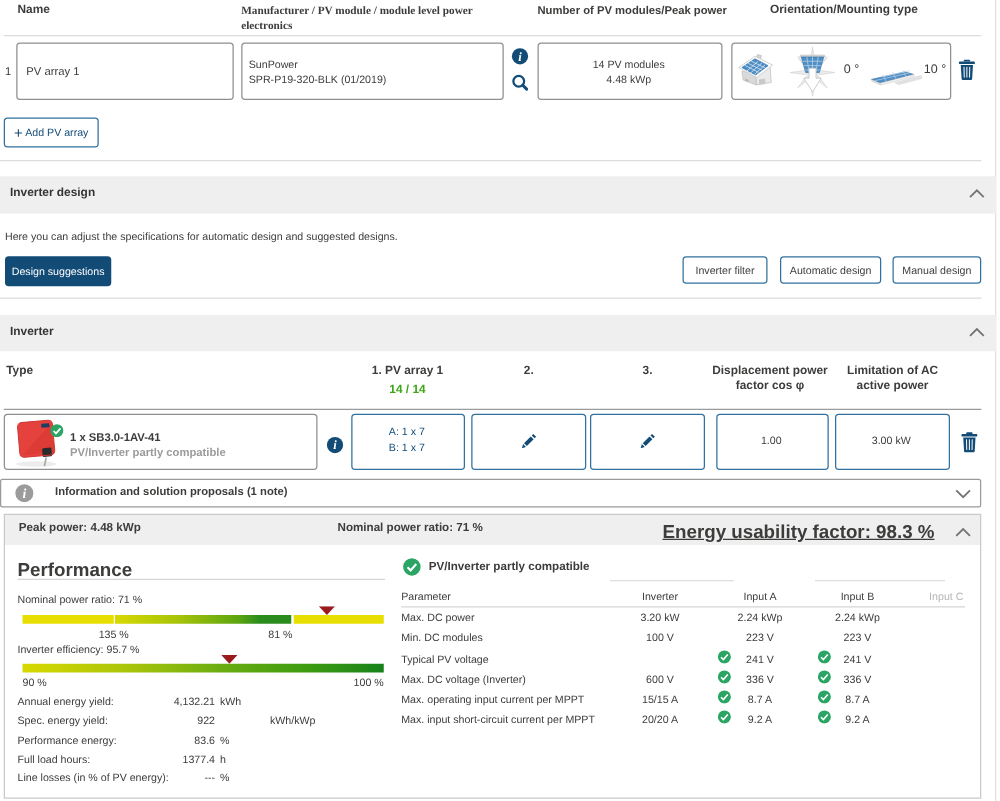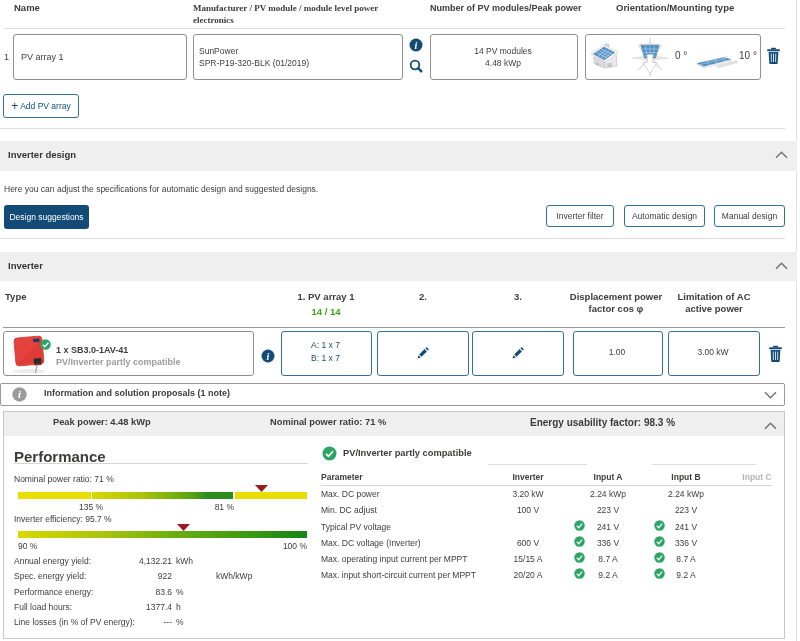--- a/index.html
+++ b/index.html
@@ -1,18 +1,18 @@
 <!DOCTYPE html>
 <html><head>
 <meta charset="utf-8">
 <style>
 html,body{margin:0;padding:0;}
 body{width:800px;height:641px;position:relative;background:#fff;font-family:"Liberation Sans",sans-serif;color:#3c3c3b;overflow:hidden;}
 .abs{position:absolute;}
-.b{font-weight:bold;}
+.b{font-weight:normal;}
 .t9{font-size:9px;line-height:12px;}
 .t85{font-size:8.5px;line-height:12px;}
 .h10{font-size:9.5px;line-height:12px;font-weight:bold;}
 .ctr{text-align:center;}
 .navy{color:#134b77;}
 .inbox{position:absolute;border:1px solid #8f8f8f;border-radius:3px;background:#fff;}
 .bluebox{position:absolute;border:1px solid #31719f;border-radius:3px;background:#fff;}
 .graybar{position:absolute;left:0;width:797px;height:29px;background:#efefef;}
 .sep{position:absolute;left:0;height:1px;background:#dcdcdc;}
 .btn{position:absolute;border:1px solid #31719f;border-radius:3px;background:#fff;color:#3c3c3b;font-size:8.5px;text-align:center;}
@@ -214,23 +214,23 @@
     <circle cx="7.5" cy="7.5" r="7.2" fill="#9b9b9b"></circle>
     <text x="7.5" y="11.3" font-family="Liberation Serif" font-style="italic" font-weight="bold" font-size="11" fill="#fff" text-anchor="middle">i</text>
   </svg>
 <div class="abs" style="left:44px;top:388px;font-size:9px;font-weight:bold;">Information and solution proposals (1 note)</div>
 <svg class="abs" style="left:764px;top:391px;" width="13" height="8" viewBox="0 0 13 8">
     <polyline points="1,1.3 6.5,6.8 12,1.3" fill="none" stroke="#757575" stroke-width="1.5"></polyline>
   </svg>
 
 <div class="abs" style="left:3px;top:411px;width:780px;height:226px;border:1px solid #c9c9c9;background:#fff;"></div>
 <div class="abs" style="left:4px;top:412px;width:780px;height:24px;background:#efefef;"></div>
-<div class="abs" style="left:15px;top:417px;font-size:9.3px;font-weight:bold;margin-left:38px;">Peak power: 4.48 kWp</div>
+<div class="abs" style="left:15px;top:417px;font-size:9.3px;font-weight:bold;">Peak power: 4.48 kWp</div>
 <div class="abs" style="left:270px;top:417px;font-size:9.3px;font-weight:bold;">Nominal power ratio: 71 %</div>
-<div class="abs" style="left:530px;top:417px;font-size:10px;font-weight:bold;">Energy usability factor: 98.3 %</div>
+<div class="abs" style="left:530px;top:417px;font-size:15px;font-weight:bold;text-decoration:underline;">Energy usability factor: 98.3 %</div>
 <svg class="abs" style="left:764px;top:422px;" width="13" height="8" viewBox="0 0 13 8">
     <polyline points="1,6.7 6.5,1.2 12,6.7" fill="none" stroke="#757575" stroke-width="1.5"></polyline>
   </svg>
 
 <div class="abs" style="left:14px;top:448px;font-size:15px;font-weight:bold;">Performance</div>
 <div class="abs" style="left:14px;top:463px;width:294px;height:1px;background:#d5d5d5;"></div>
 
 <div class="abs t85" style="left:14px;top:473px;">Nominal power ratio: 71 %</div>
 
 <div class="abs" style="left:18px;top:492px;width:73px;height:7px;background:#e8df00;"></div>
@@ -280,21 +280,21 @@
 <div class="abs b t85 ctr" style="left:568px;top:471px;width:80px;">Input A</div>
 <div class="abs b t85 ctr" style="left:646px;top:471px;width:80px;">Input B</div>
 <div class="abs b t85 ctr" style="left:717px;top:471px;width:80px;color:#b5b5b5;">Input C</div>
 <div class="abs" style="left:321px;top:485px;width:451px;height:1px;background:#d5d5d5;"></div>
 
 <div class="abs t85" style="left:321px;top:488px;">Max. DC power</div>
 <div class="abs t85 ctr" style="left:488px;top:488px;width:80px;">3.20 kW</div>
 <div class="abs t85 ctr" style="left:568px;top:488px;width:80px;">2.24 kWp</div>
 <div class="abs t85 ctr" style="left:646px;top:488px;width:80px;">2.24 kWp</div>
 
-<div class="abs t85" style="left:321px;top:504px;">Min. DC adjust</div>
+<div class="abs t85" style="left:321px;top:504px;">Min. DC modules</div>
 <div class="abs t85 ctr" style="left:488px;top:504px;width:80px;">100 V</div>
 <div class="abs t85 ctr" style="left:568px;top:504px;width:80px;">223 V</div>
 <div class="abs t85 ctr" style="left:646px;top:504px;width:80px;">223 V</div>
 
 <svg class="abs ckA" style="left:574px;top:520px;" width="11" height="11" viewBox="0 0 11 11">
     <circle cx="5.5" cy="5.5" r="5.2" fill="#2aa563"></circle>
     <polyline points="2.8,5.8 4.7,7.7 8.2,3.6" fill="none" stroke="#fff" stroke-width="1.3"></polyline>
   </svg>
 <svg class="abs" style="left:654px;top:520px;" width="11" height="11" viewBox="0 0 11 11">
     <circle cx="5.5" cy="5.5" r="5.2" fill="#2aa563"></circle>

